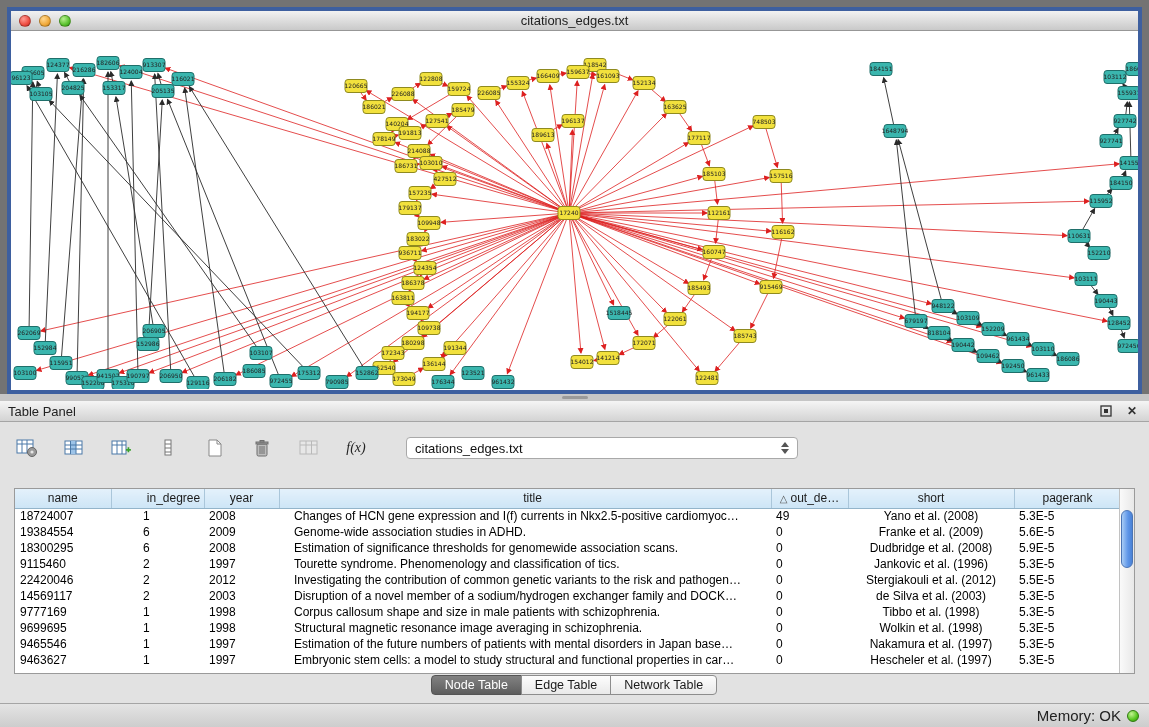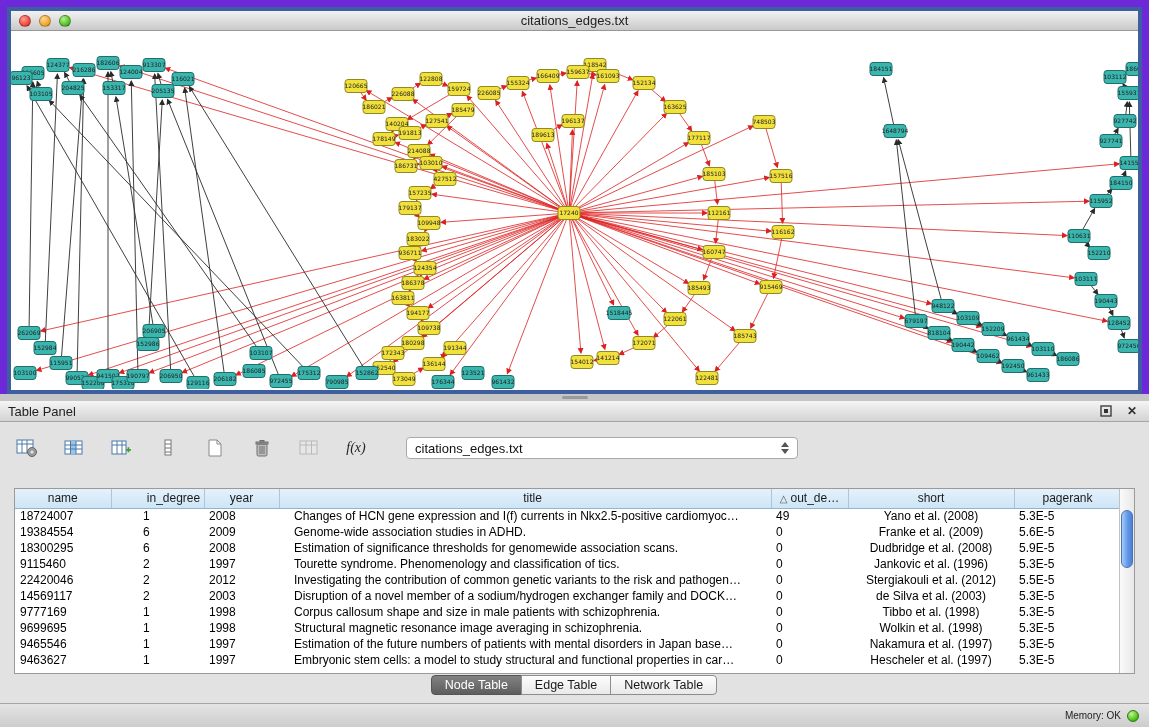--- a/index.html
+++ b/index.html
@@ -1,17 +1,17 @@
 <!DOCTYPE html>
 <html><head>
 <meta charset="utf-8">
 <style>
   * { margin:0; padding:0; box-sizing:border-box; }
   body { font-family:"Liberation Sans", sans-serif; background:#b0b0b0; }
-  .screen { position:relative; width:1149px; height:727px; background:#6d28d9; overflow:hidden; }
+  .screen { position:relative; width:1149px; height:727px; background:#737373; overflow:hidden; }
 
   
   .network-window { position:absolute; left:7px; top:7px; width:1135px; height:387px;
     border:4px solid #3d5f9f; background:#fff; }
   .titlebar { position:relative; height:20px;
     background:linear-gradient(#f2f2f2,#c9c9c9); border-bottom:1px solid #979797; }
   .traffic { position:absolute; left:8px; top:4px; display:flex; gap:8px; }
   .light { width:12px; height:12px; border-radius:50%; border:1px solid rgba(0,0,0,.25); }
   .light.red { background:radial-gradient(circle at 35% 30%, #ff9d94, #ee4d42 60%, #b8271e); }
   .light.yellow { background:radial-gradient(circle at 35% 30%, #ffd78e, #f0a93a 60%, #c07a12); }
@@ -68,21 +68,21 @@
   .tab { font-size:12.5px; color:#1a1a1a; padding:2px 13px; border:1px solid #8d8d8d;
     background:linear-gradient(#fdfdfd,#e9e9e9); margin-left:-1px; cursor:default; }
   .tab:first-child { border-radius:4px 0 0 4px; }
   .tab:last-child { border-radius:0 4px 4px 0; }
   .tab.active { background:linear-gradient(#828282,#5d5d5d); color:#fff; border-color:#555; }
 
   
   .statusbar { position:absolute; left:0; top:703px; width:1149px; height:24px;
     background:linear-gradient(#e4e4e4,#cdcdcd); border-top:1px solid #a5a5a5;
     display:flex; align-items:center; justify-content:flex-end; padding-right:10px; gap:6px; }
-  .mem-label { font-size:10px; color:#222; }
+  .mem-label { font-size:15px; color:#222; }
   .mem-dot { width:12px; height:12px; border-radius:50%; border:1px solid #2e7a0d;
     background:radial-gradient(circle at 35% 30%, #c4f393, #56c61e 60%, #2e8a0e); }
 </style>
 </head>
 <body>
 
 <div class="screen">
 
   <div class="network-window">
     <div class="titlebar">

